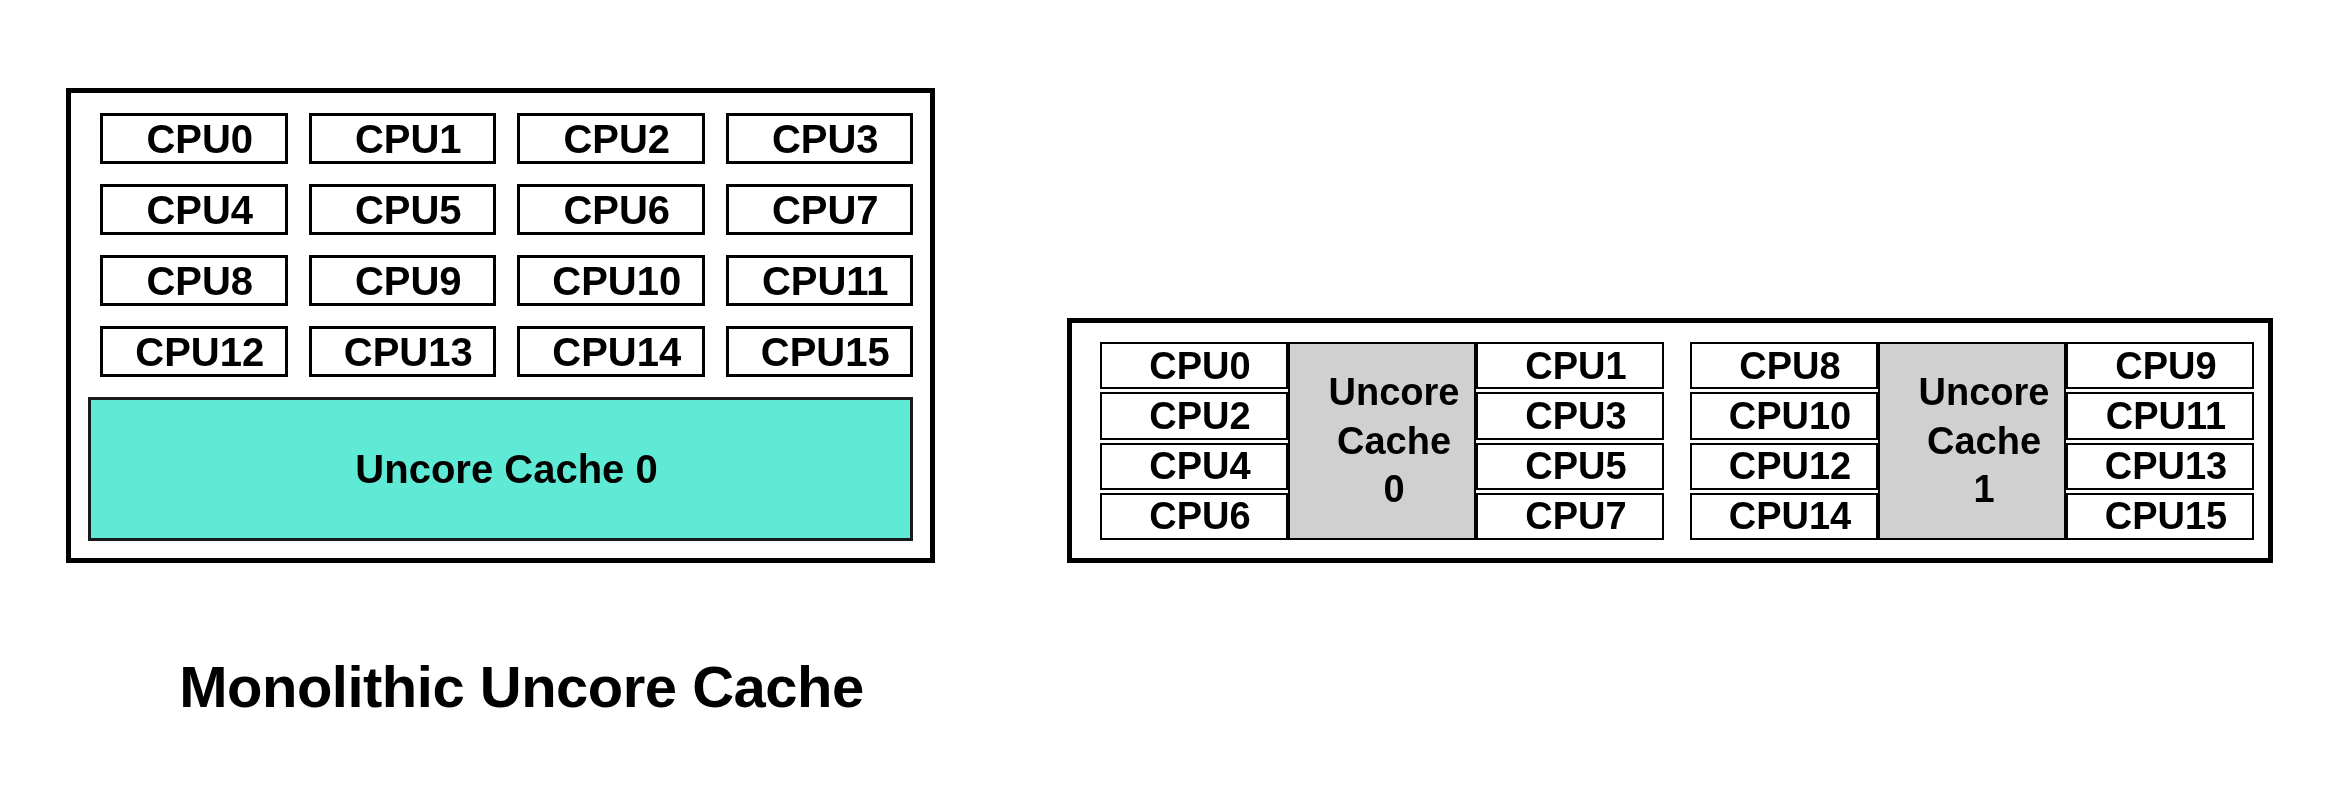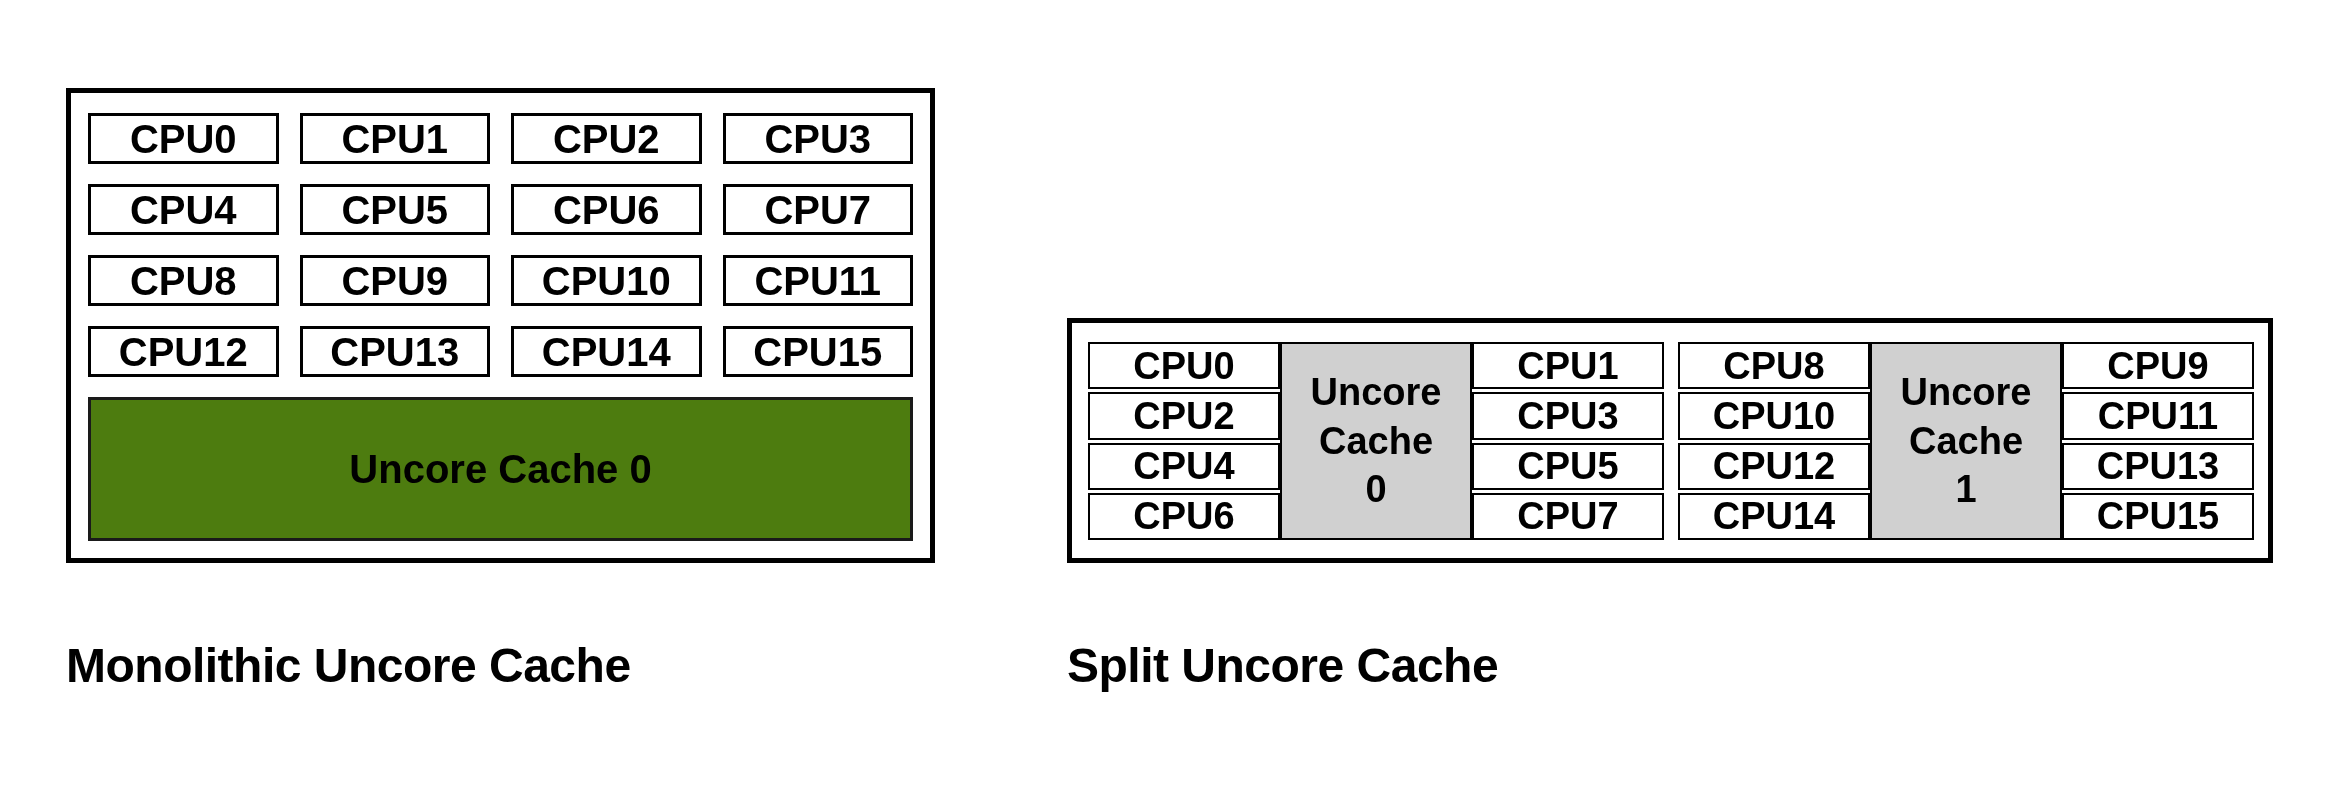--- a/index.html
+++ b/index.html
@@ -9,21 +9,21 @@
   }
   .canvas {
     position: relative;
     width: 2348px;
     height: 802px;
     background: #ffffff;
     font-family: "Liberation Sans", sans-serif;
     color: #000000;
     overflow: hidden;
   }
-  * { box-sizing: border-box; }
+  * { box-sizing: border-box; padding-left: 12px; }
 
   
   .mono-box {
     position: absolute;
     left: 66px;
     top: 88px;
     width: 869px;
     height: 475px;
     border: 5px solid #000;
     background: #fff;
@@ -45,21 +45,21 @@
     align-items: center;
     justify-content: center;
     font-size: 40px;
     font-weight: 700;
     line-height: 1;
   }
   .mono-cache {
     margin-top: 20px;
     height: 148px;
     border: 3px solid #1a1a1a;
-    background: #4d7c0f;
+    background: #5eead4;
     display: flex;
     align-items: center;
     justify-content: center;
     font-size: 40px;
     font-weight: 700;
   }
 
   
   .split-box {
     position: absolute;
@@ -108,23 +108,23 @@
     justify-content: center;
     font-size: 38px;
     font-weight: 700;
     line-height: 1.28;
   }
 
   
   .caption {
     position: absolute;
     top: 638px;
-    margin: 0;
-    text-align: left;
-    font-size: 48px;
+    margin: 15px;
+    text-align: center;
+    font-size: 58px;
     font-weight: 700;
     letter-spacing: -0.5px;
   }
   .caption.mono-caption { left: 66px; width: 869px; }
   .caption.split-caption { left: 1067px; width: 1206px; }
 </style>
 </head>
 <body>
 
 <div class="canvas">
@@ -180,15 +180,14 @@
         <span>Cache</span>
         <span>1</span>
       </div>
       <div class="cell c3 r1">CPU9</div>
       <div class="cell c3 r2">CPU11</div>
       <div class="cell c3 r3">CPU13</div>
       <div class="cell c3 r4">CPU15</div>
     </div>
 
   </div>
-  <h2 class="caption split-caption">Split Uncore Cache</h2>
 
 </div>
 
 </body></html>

